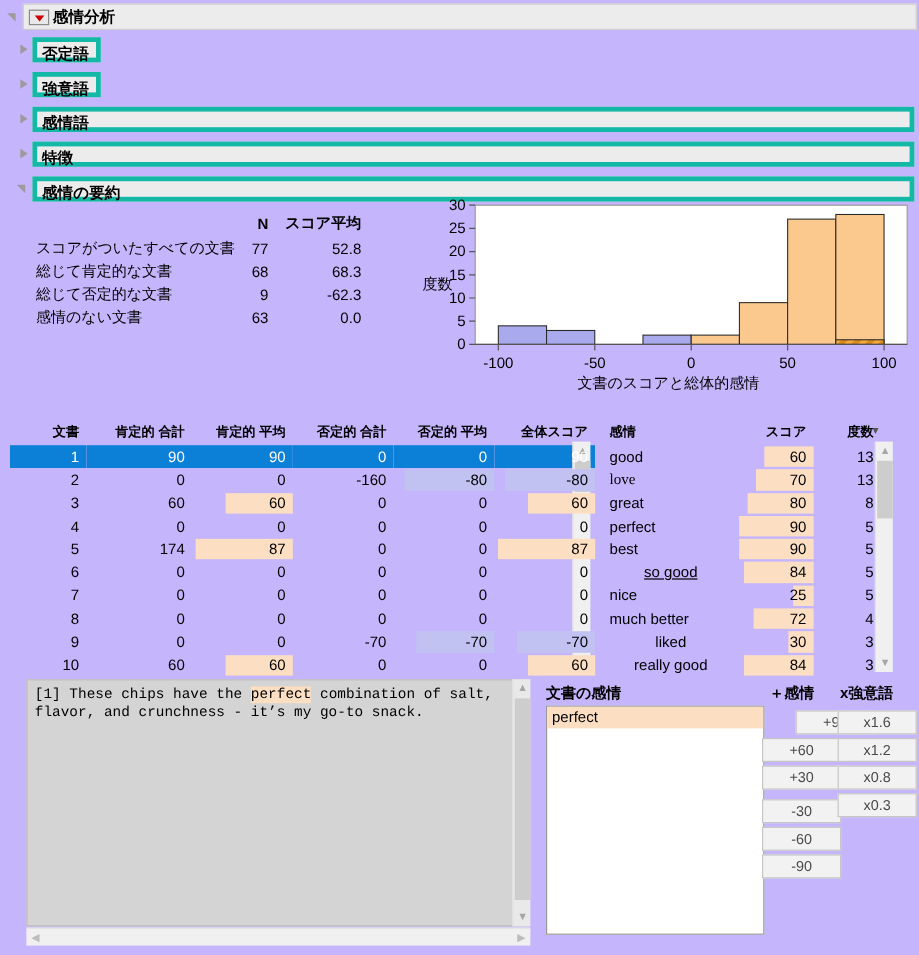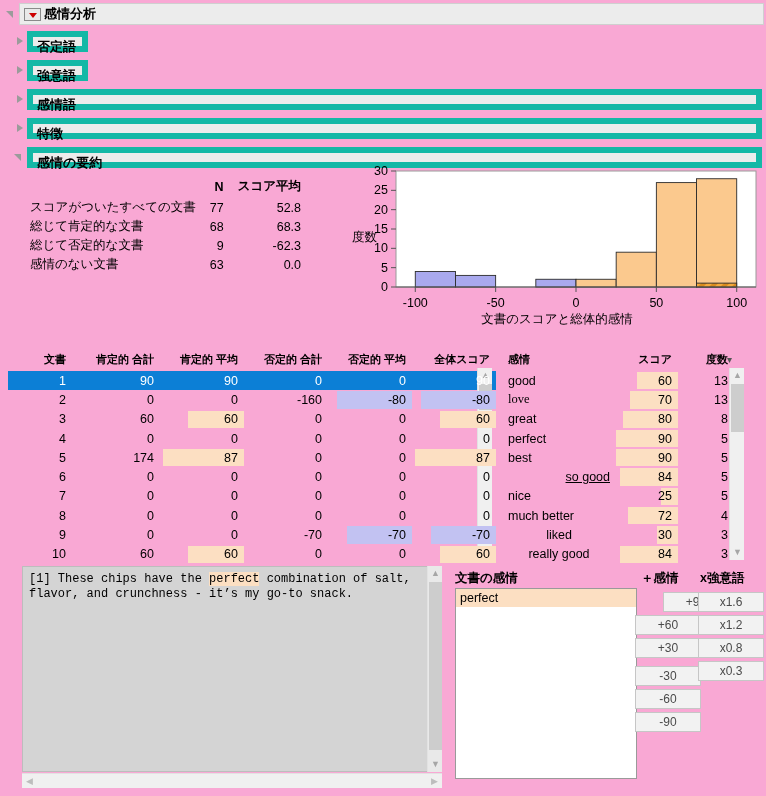--- a/index.html
+++ b/index.html
@@ -3,41 +3,41 @@
 <meta charset="utf-8">
 <style>
   * { box-sizing: border-box; margin: 0; padding: 0; }
   html, body {
     width: 766px; height: 796px;
     background: #f6f6f6;
     font-family: "Liberation Sans", "DejaVu Sans", sans-serif;
     font-size: 12px; color: #000;
     overflow: hidden;
   }
-  #app { position: relative; width: 766px; height: 796px; background: #f9a8d4; }
+  #app { position: relative; width: 766px; height: 796px; background: #c4b5fd; }
 
   
   .outline-row { position: relative; display: flex; align-items: center; }
   .tri {
     width: 11px; height: 11px; flex: 0 0 11px;
     position: relative; margin-left: 4px; margin-right: 2px;
   }
   .tri.closed::before {
     content: ""; position: absolute; left: 3px; top: 1px;
     border-left: 6px solid #9b9b9b;
     border-top: 4.5px solid transparent;
     border-bottom: 4.5px solid transparent;
   }
   .tri.open::before {
     content: ""; position: absolute; left: 0px; top: 2px;
     border-top: 7px solid #9b9b9b;
     border-left: 7px solid transparent;
   }
   .hdr-box {
-    background: #ececec; border: 6px solid #14b8a6;
+    background: #ececec; border: 4px solid #14b8a6;
     font-weight: bold; font-size: 13px;
     padding: 1px 6px 2px 4px; height: 21px; line-height: 18px;
     white-space: nowrap;
   }
   .hdr-box.full { flex: 1 1 auto; }
 
   .red-btn {
     width: 17px; height: 13px; background: #e9e9e9;
     border: 1px solid #8a8a8a; position: relative;
     margin-right: 3px; flex: 0 0 17px;
@@ -407,21 +407,21 @@
             <td style="text-align: left; padding-left: 0px;"><span class="v">perfect</span></td>
             <td><div class="bar pos" style="width: 100%;"></div><span class="v">90</span></td>
             <td style="padding-right: 2px;"><span class="v">5</span></td>
           </tr>
           <tr>
             <td style="text-align: left; padding-left: 0px;"><span class="v">best</span></td>
             <td><div class="bar pos" style="width: 100%;"></div><span class="v">90</span></td>
             <td style="padding-right: 2px;"><span class="v">5</span></td>
           </tr>
           <tr>
-            <td style="text-align: right; padding-left: 0px; text-decoration: underline;"><span class="v">so good</span></td>
+            <td style="text-align: center; padding-left: 0px; text-decoration: underline;"><span class="v">so good</span></td>
             <td><div class="bar pos" style="width: 93.3333%;"></div><span class="v">84</span></td>
             <td style="padding-right: 2px;"><span class="v">5</span></td>
           </tr>
           <tr>
             <td style="text-align: left; padding-left: 0px;"><span class="v">nice</span></td>
             <td><div class="bar pos" style="width: 27.7778%;"></div><span class="v">25</span></td>
             <td style="padding-right: 2px;"><span class="v">5</span></td>
           </tr>
           <tr>
             <td style="text-align: left; padding-left: 0px;"><span class="v">much better</span></td>

